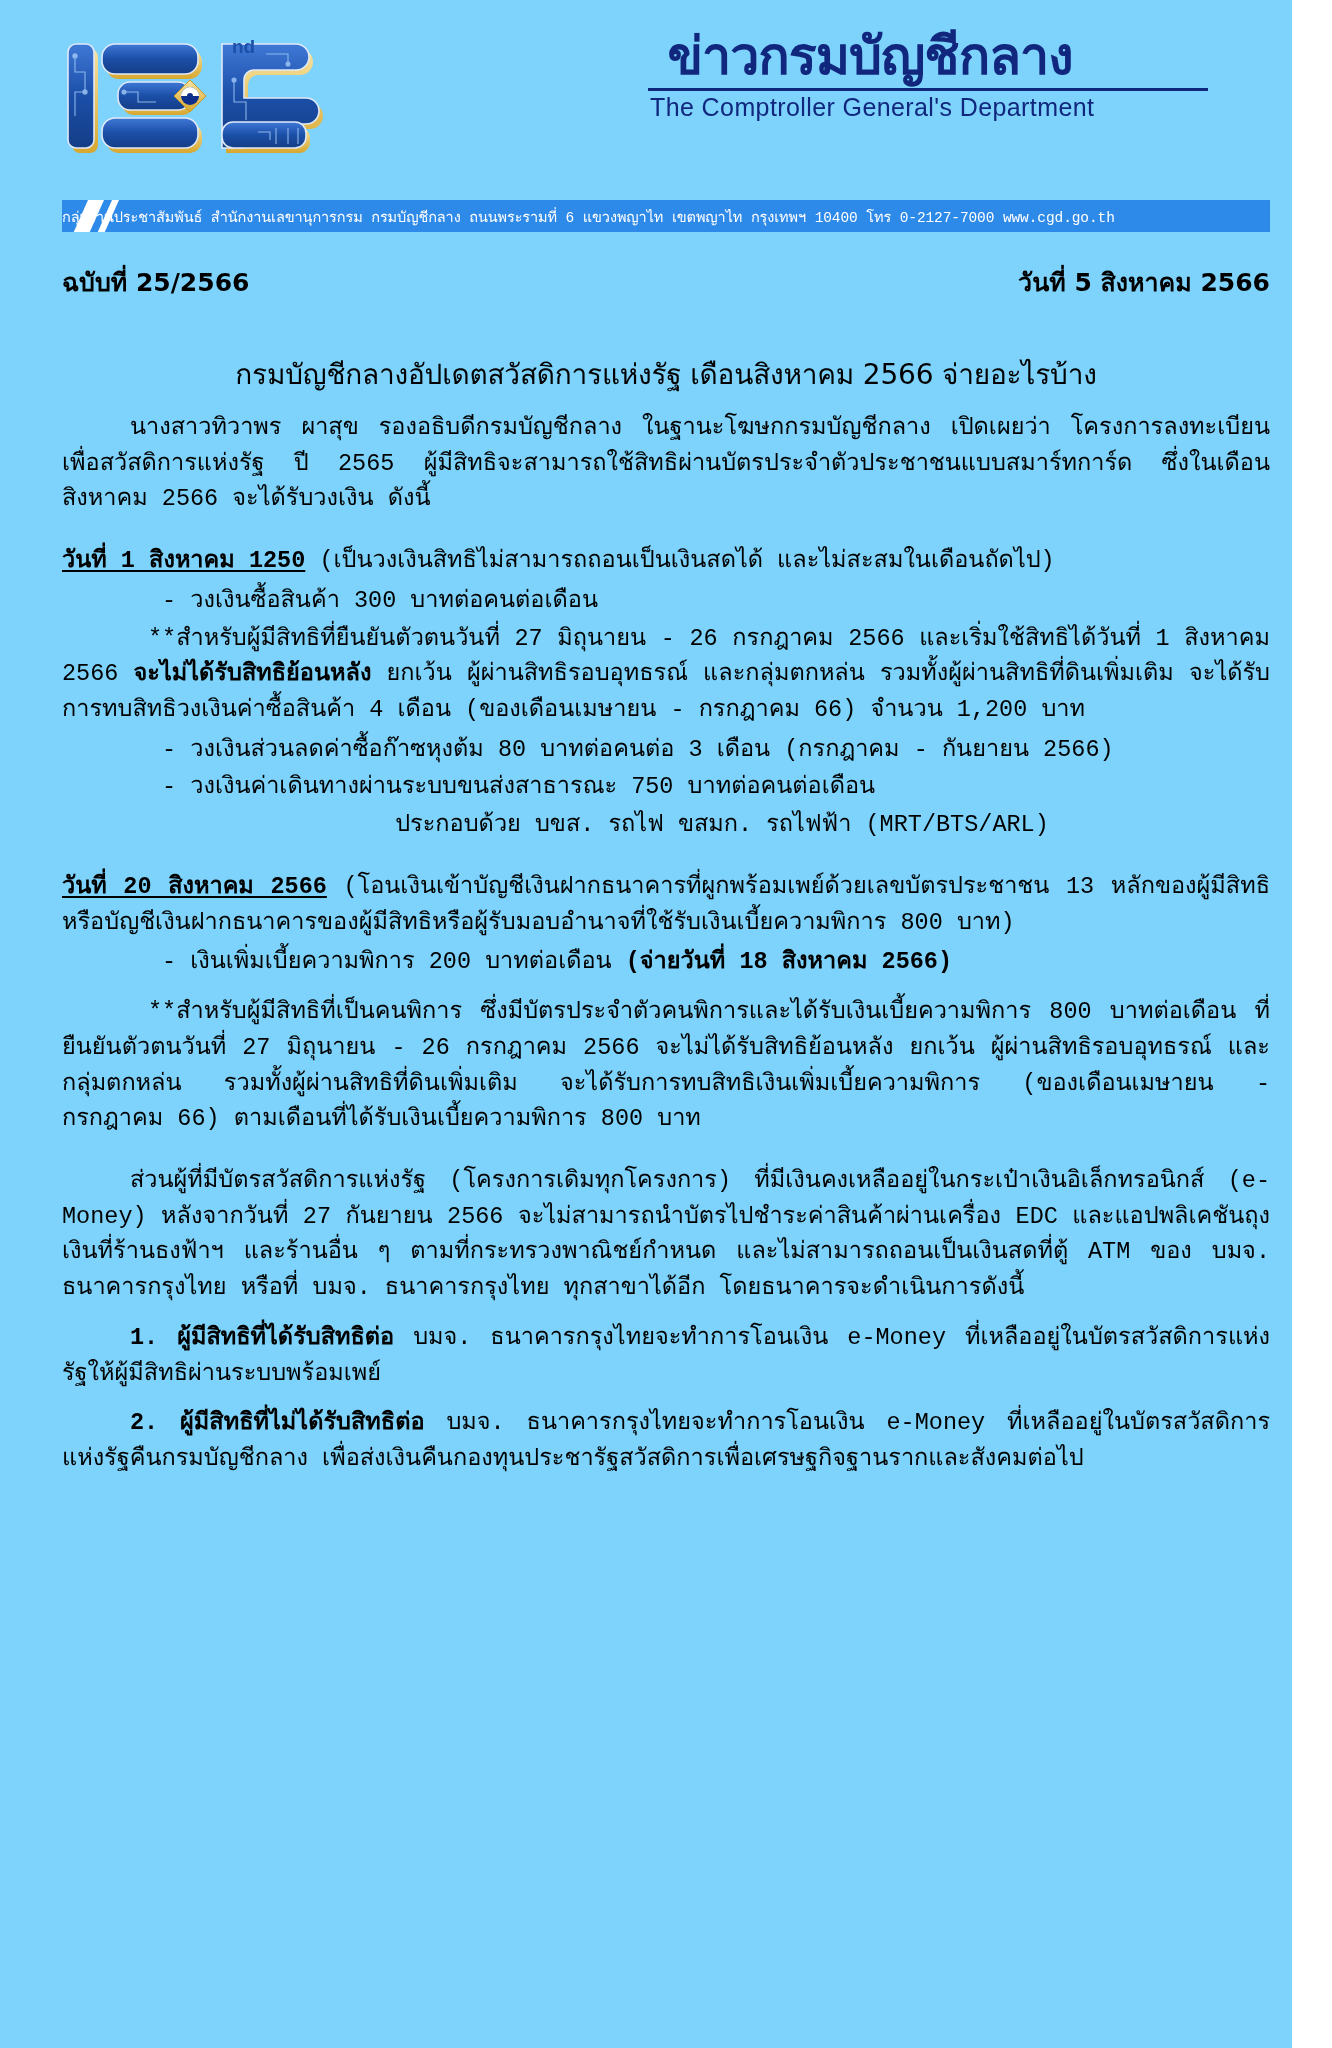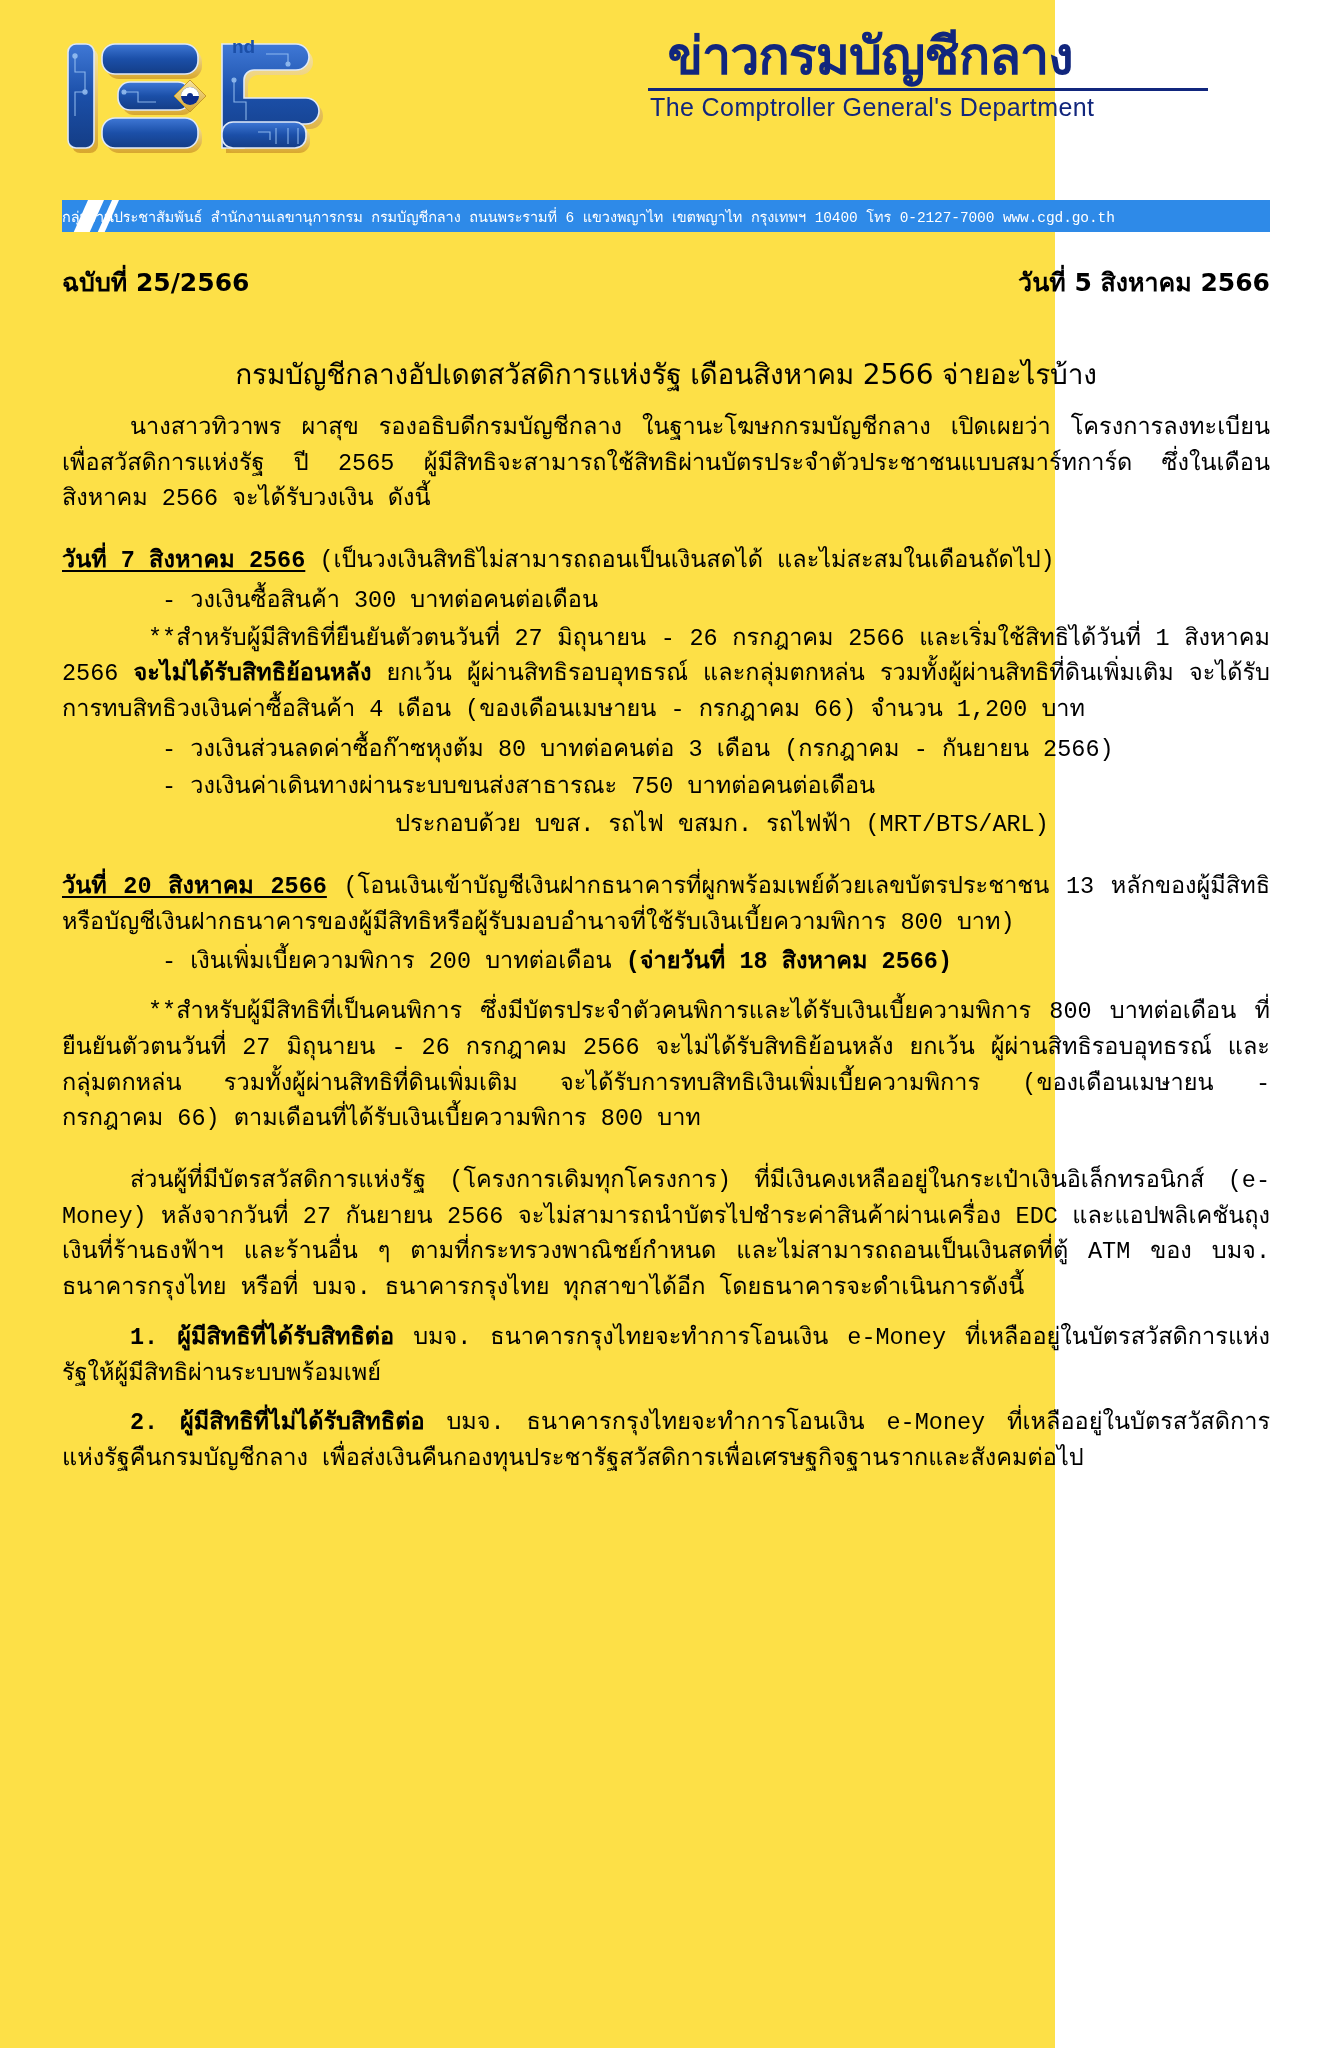--- a/index.html
+++ b/index.html
@@ -11,23 +11,23 @@
     width: 1332px;
     height: 2048px;
     font-family: "Liberation Sans", "DejaVu Sans", sans-serif;
     color: #000000;
     overflow: hidden;
     position: relative;
   }
 
   .page {
     position: relative;
-    width: 1055px;
+    width: 1292px;
     height: 2048px;
-    background: #fde047;
+    background: #7dd3fc;
     box-sizing: border-box;
   }
 
   
   .masthead {
     position: relative;
     height: 196px;
     width: 1332px;
   }
 
@@ -280,21 +280,21 @@
     <div>วันที่ 5 สิงหาคม 2566</div>
   </div>
 
   <div class="headline">กรมบัญชีกลางอัปเดตสวัสดิการแห่งรัฐ เดือนสิงหาคม 2566 จ่ายอะไรบ้าง</div>
 
   <div class="body">
 
     <p class="p indent">นางสาวทิวาพร ผาสุข รองอธิบดีกรมบัญชีกลาง ในฐานะโฆษกกรมบัญชีกลาง เปิดเผยว่า โครงการลงทะเบียนเพื่อสวัสดิการแห่งรัฐ ปี 2565 ผู้มีสิทธิจะสามารถใช้สิทธิผ่านบัตรประจำตัวประชาชนแบบสมาร์ทการ์ด ซึ่งในเดือนสิงหาคม 2566 จะได้รับวงเงิน ดังนี้</p>
 
     <div class="sect-block">
-      <p class="p no-just"><span class="lead">วันที่ 7 สิงหาคม 2566</span><span> (เป็นวงเงินสิทธิไม่สามารถถอนเป็นเงินสดได้ และไม่สะสมในเดือนถัดไป)</span></p>
+      <p class="p no-just"><span class="lead">วันที่ 1 สิงหาคม 1250</span><span> (เป็นวงเงินสิทธิไม่สามารถถอนเป็นเงินสดได้ และไม่สะสมในเดือนถัดไป)</span></p>
       <p class="bullet">- วงเงินซื้อสินค้า 300 บาทต่อคนต่อเดือน</p>
       <p class="p" style="text-indent:86px;"><span>**สำหรับผู้มีสิทธิที่ยืนยันตัวตนวันที่ 27 มิถุนายน - 26 กรกฎาคม 2566 และเริ่มใช้สิทธิได้วันที่ 1 สิงหาคม 2566 </span><span class="b">จะไม่ได้รับสิทธิย้อนหลัง</span><span> ยกเว้น ผู้ผ่านสิทธิรอบอุทธรณ์ และกลุ่มตกหล่น รวมทั้งผู้ผ่านสิทธิที่ดินเพิ่มเติม จะได้รับการทบสิทธิวงเงินค่าซื้อสินค้า 4 เดือน (ของเดือนเมษายน - กรกฎาคม 66) จำนวน 1,200 บาท</span></p>
       <p class="bullet gap-sm">- วงเงินส่วนลดค่าซื้อก๊าซหุงต้ม 80 บาทต่อคนต่อ 3 เดือน (กรกฎาคม - กันยายน 2566)</p>
       <p class="bullet">- วงเงินค่าเดินทางผ่านระบบขนส่งสาธารณะ 750 บาทต่อคนต่อเดือน</p>
       <p class="bullet-sub">ประกอบด้วย บขส. รถไฟ ขสมก. รถไฟฟ้า (MRT/BTS/ARL)</p>
     </div>
 
     <div class="sect-block">
       <p class="p"><span class="lead">วันที่ 20 สิงหาคม 2566</span><span> (โอนเงินเข้าบัญชีเงินฝากธนาคารที่ผูกพร้อมเพย์ด้วยเลขบัตรประชาชน 13 หลักของผู้มีสิทธิ หรือบัญชีเงินฝากธนาคารของผู้มีสิทธิหรือผู้รับมอบอำนาจที่ใช้รับเงินเบี้ยความพิการ 800 บาท)</span></p>
       <p class="bullet"><span>- เงินเพิ่มเบี้ยความพิการ 200 บาทต่อเดือน </span><span class="b">(จ่ายวันที่ 18 สิงหาคม 2566)</span></p>

